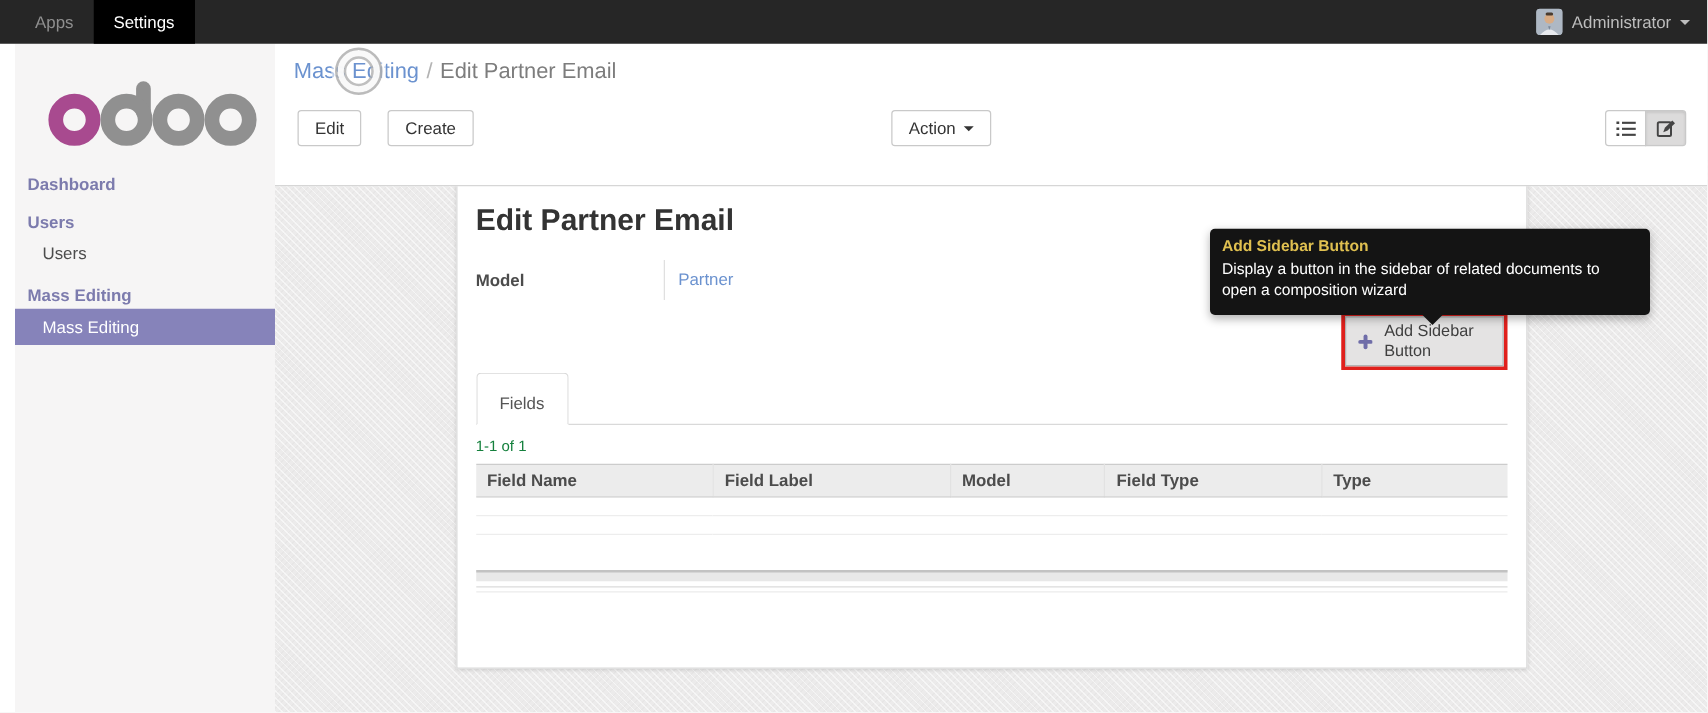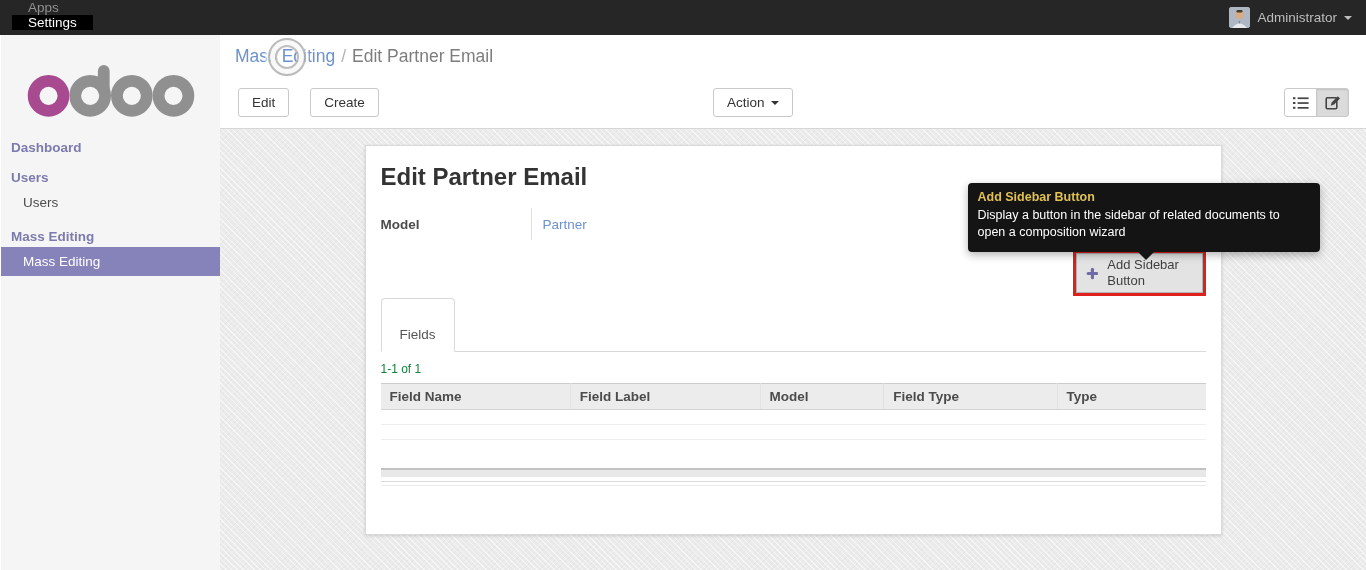--- a/index.html
+++ b/index.html
@@ -1,39 +1,39 @@
 <!DOCTYPE html>
 <html><head>
 <meta charset="utf-8">
 <style>
   * { margin:0; padding:0; box-sizing:border-box; }
   body { font-family:"Liberation Sans", sans-serif; background:#fff; }
   .screen { position:relative; width:1366px; height:570px; overflow:hidden; background:#fff; }
 
   
   .topbar { position:absolute; left:0; top:0; width:1366px; height:35px; background:#262626; display:flex; align-items:stretch; z-index:30; }
-  .tb-left { display:flex; align-items:stretch; padding-left:12px;flex-direction:column; }
+  .tb-left { display:flex; align-items:stretch; padding-left:12px; }
   .tb-menu { display:flex; align-items:center; padding:0 16px; font-size:13.5px; color:#8f8f8f; cursor:pointer; }
   .tb-menu.active { background:#000; color:#fff; }
   .tb-right { margin-left:auto; display:flex; align-items:center; padding-right:14px; gap:7px; cursor:pointer;padding-left:36px; }
   .avatar { width:21px; height:21px; border-radius:3px; overflow:hidden; background:#b9c4cf; flex:0 0 auto; }
   .tb-user { color:#bdbdbd; font-size:13.5px; }
   .caret-down { width:0; height:0; border-left:4px solid transparent; border-right:4px solid transparent; border-top:4px solid #bdbdbd; display:inline-block; }
 
   
-  .sidebar { position:absolute; left:1px; top:35px; width:220px; bottom:0; background:#f6f5f5; border-right:1px solid #d8d8d8; }
+  .sidebar { position:absolute; left:12px; top:35px; width:220px; bottom:0; background:#f6f5f5; border-right:1px solid #d8d8d8; }
   .logo-wrap { padding:27px 0 18px; display:flex; justify-content:center; }
   .side-nav { padding-top:2px; font-size:13.5px; }
   .nav-section { margin-bottom:9px; }
   .nav-header { padding:3px 10px; color:#7c7bad; font-weight:bold; cursor:pointer; }
   .nav-item { padding:7px 10px 7px 22px; color:#4c4c4c; cursor:pointer; }
   .nav-item.selected { background:#8683ba; color:#fff; }
 
   
-  .main-header { position:absolute; left:220px; top:35px; right:0; height:94px; background:#fff; border-bottom:1px solid #d6d6d6; z-index:5; }
+  .main-header { position:absolute; left:220px; top:35px; right:0; height:114px; background:#fff; border-bottom:1px solid #d6d6d6; z-index:5; }
   .breadcrumb { position:absolute; left:15px; top:11px; font-size:17.5px; }
   .crumb-link { color:#6b92cf; text-decoration:none; cursor:pointer; }
   .crumb-sep { color:#b3b3b3; padding:0 6px; }
   .crumb-current { color:#7d7d7d; }
   .spinner { position:absolute; left:48px; top:3px; width:38px; height:38px; border-radius:50%;
              border:2px solid rgba(175,175,175,.85);
              box-shadow: inset 0 0 0 5px rgba(255,255,255,.9), inset 0 0 0 7px rgba(175,175,175,.8), 0 0 0 3px rgba(255,255,255,.55);
              z-index:6; }
   .btn { background:#fff; border:1px solid #c9c9c9; border-radius:3px; height:29px; padding:0 13px;
          font-size:13.5px; color:#333; font-family:inherit; cursor:pointer; }
@@ -69,21 +69,21 @@
              padding:3px 9px; font-size:13px; line-height:16px; color:#3f3f3f; text-align:left; cursor:pointer; font-family:inherit; }
 
   .tooltip { position:absolute; top:37px; left:602px; width:352px; background:#141414; border-radius:4px;
              padding:7px 10px 10px; z-index:20; box-shadow:0 3px 8px rgba(0,0,0,.3); }
   .tt-title { color:#e0c050; font-weight:bold; font-size:12.5px; margin-bottom:3px; }
   .tt-body { color:#fff; font-size:12.5px; line-height:1.38; }
   .tt-arrow { position:absolute; bottom:-8px; left:170px; width:0; height:0;
               border-left:8px solid transparent; border-right:8px solid transparent; border-top:8px solid #141414; }
 
   .tabbar { border-bottom:1px solid #d9d9d9; margin-top:2px; }
-  .tab { display:inline-block; padding:28px 18px 9px; font-size:13.5px; color:#555; background:#fff;
+  .tab { display:inline-block; padding:16px 18px 9px; font-size:13.5px; color:#555; background:#fff;
          border:1px solid #d9d9d9; border-bottom-color:#fff; border-radius:4px 4px 0 0; margin-bottom:-1px; cursor:pointer; }
 
   .pager-row { text-align:left; padding:10px 26px 7px 0; font-size:12px; color:#15803d; }
   .pager-row span { cursor:pointer; }
 
   table.fields { width:100%; border-collapse:collapse; font-size:13.5px; color:#4c4c4c; table-layout:fixed; }
   table.fields th { background:#ececec; text-align:left; font-weight:bold; padding:5px 9px;
                     border-top:1px solid #cccccc; border-bottom:1px solid #d4d4d4; border-right:1px solid #e2e2e2; cursor:pointer; }
   table.fields th:last-child { border-right:none; }
   table.fields td { padding:5px 9px; border-bottom:1px solid #e5e5e5; height:16px; }

